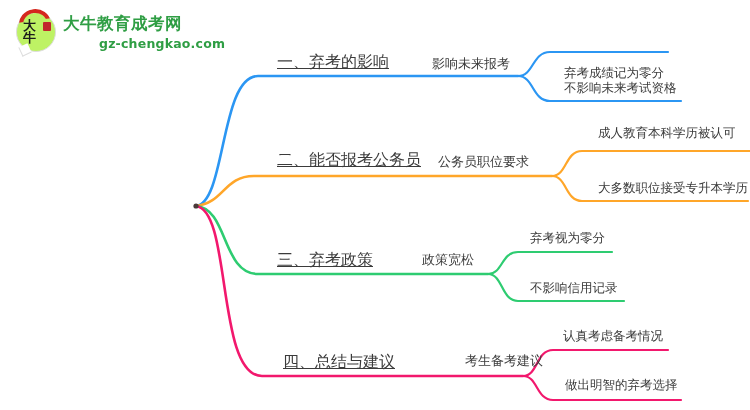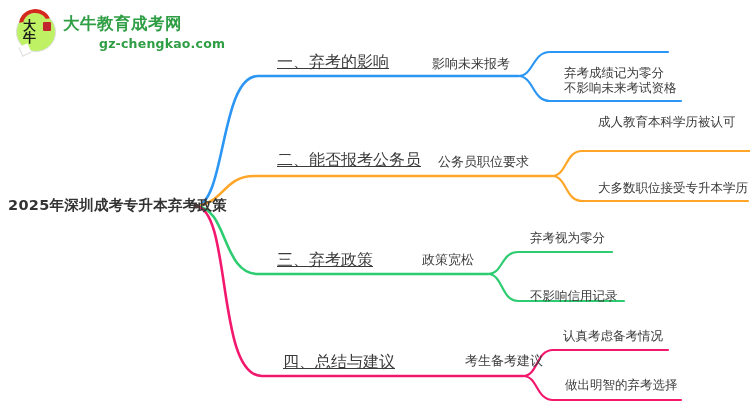--- a/index.html
+++ b/index.html
@@ -72,35 +72,34 @@
       <span class="logo-chars">大牛</span>
       <span class="logo-seal" style="background: rgb(193, 39, 45);"></span>
       <span class="logo-tail"></span>
     </div>
     <div class="logo-text">
       <div class="logo-name" style="color: rgb(47, 158, 68);">大牛教育成考网</div>
       <div class="logo-url" style="color: rgb(47, 158, 68); margin-left: 36px;">gz-chengkao.com</div>
     </div>
   </div>
 
-  <div class="lbl root-lbl" style="left:8px;top:196px;">2025年深圳成考专升本弃考政策</div>
 
   <div class="lbl branch-lbl" style="left:277px;top:52px;">一、弃考的影响</div>
   <div class="lbl sub-lbl" style="left:432px;top:55px;">影响未来报考</div>
   <div class="lbl leaf-lbl" style="left:564px;top:31px;margin-top:34px;">弃考成绩记为零分</div>
   <div class="lbl leaf-lbl" style="left:564px;top:80px;">不影响未来考试资格</div>
 
   <div class="lbl branch-lbl" style="left:277px;top:150px;">二、能否报考公务员</div>
   <div class="lbl sub-lbl" style="left:438px;top:153px;">公务员职位要求</div>
-  <div class="lbl leaf-lbl" style="left:598px;top:114px;">成人教育本科学历被认可</div>
+  <div class="lbl leaf-lbl" style="left:598px;top:125px;">成人教育本科学历被认可</div>
   <div class="lbl leaf-lbl" style="left:598px;top:180px;">大多数职位接受专升本学历</div>
 
   <div class="lbl branch-lbl" style="left:277px;top:250px;text-align:center;">三、弃考政策</div>
   <div class="lbl sub-lbl" style="left:422px;top:251px;">政策宽松</div>
   <div class="lbl leaf-lbl" style="left:530px;top:230px;">弃考视为零分</div>
-  <div class="lbl leaf-lbl" style="left:530px;top:288px;text-align:center;">不影响信用记录</div>
+  <div class="lbl leaf-lbl" style="left:530px;top:280px;text-align:center;">不影响信用记录</div>
 
   <div class="lbl branch-lbl" style="left:283px;top:352px;">四、总结与建议</div>
   <div class="lbl sub-lbl" style="left:437px;top:352px;margin-left:28px;">考生备考建议</div>
   <div class="lbl leaf-lbl" style="left:563px;top:328px;">认真考虑备考情况</div>
   <div class="lbl leaf-lbl" style="left:565px;top:377px;">做出明智的弃考选择</div>
 
 </div>
 
 </body></html>

